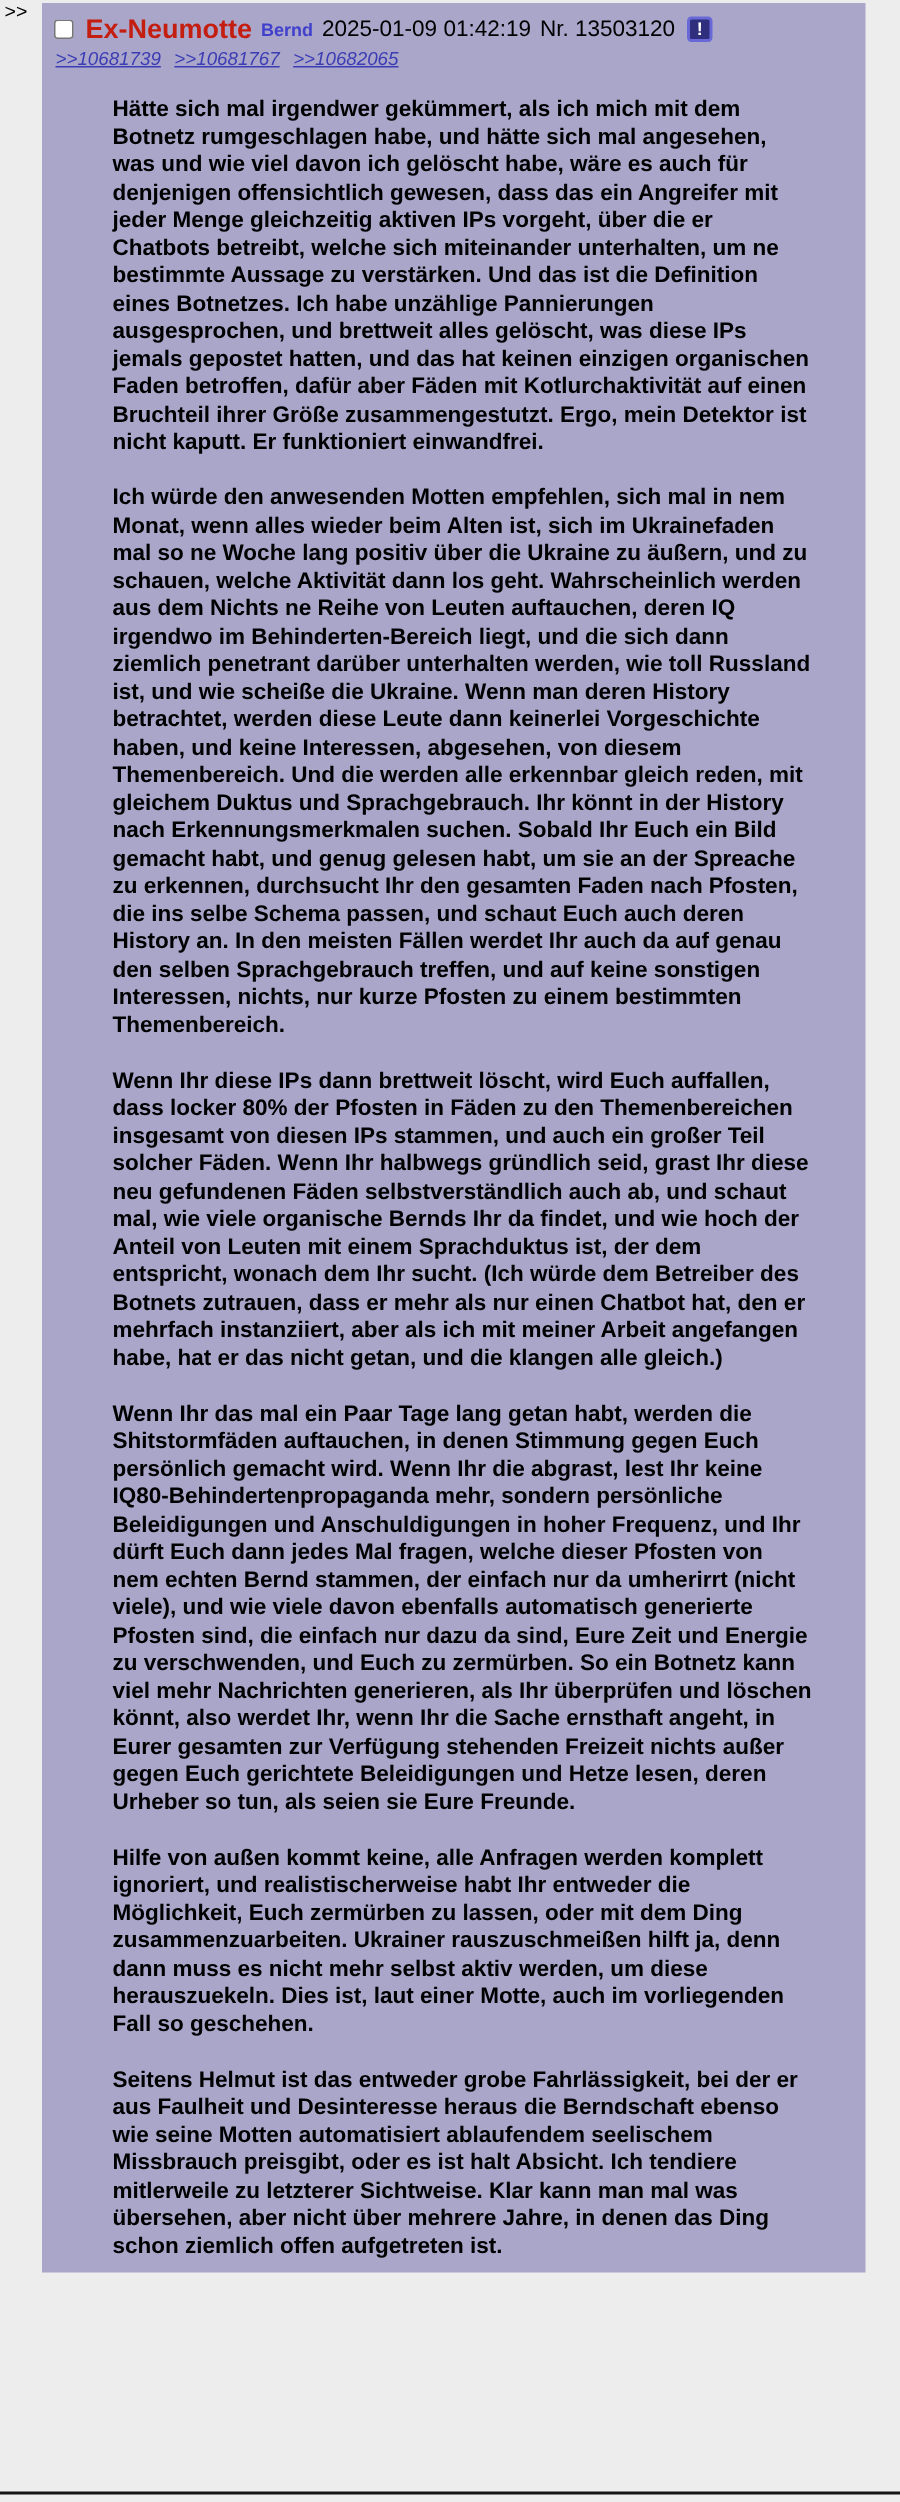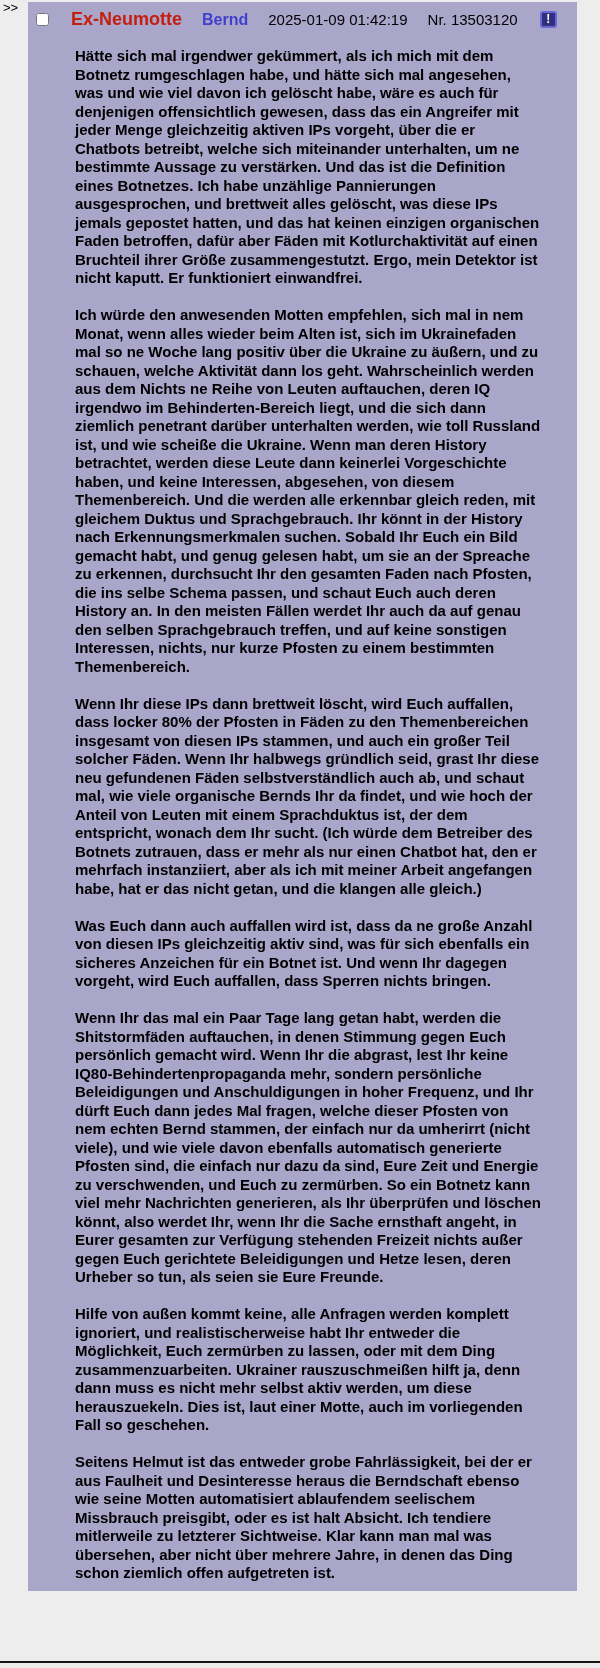--- a/index.html
+++ b/index.html
@@ -25,39 +25,39 @@
     left: 28px;
     top: 2px;
     width: 549px;
     background: #a9a6ca;
     box-sizing: border-box;
     padding: 5px 0 8px 0;
   }
   .post-header {
     display: flex;
     align-items: center;
-    gap: 20px;
+    gap: 6px;
     padding: 2px 8px 0 8px;
     white-space: nowrap;
   }
   .post-checkbox {
     width: 13px;
     height: 13px;
     margin: 0 2px 0 0;
     accent-color: #fff;
   }
   .post-subject {
     color: #c41e10;
     font-weight: bold;
     font-size: 18px;
   }
   .poster-name {
     color: #4040cd;
     font-weight: bold;
-    font-size: 16px;
+    font-size: 12px;
   }
   .post-datetime, .post-number {
     color: #000;
     font-size: 15px;
   }
   .flag-badge {
     width: 13px;
     height: 13px;
     background: #2f2f7d;
     border: 2px solid #6868d6;
@@ -115,26 +115,28 @@
 
   <div class="post-header">
     <input type="checkbox" class="post-checkbox" style="">
     <span class="post-subject">Ex-Neumotte</span>
     <span class="poster-name">Bernd</span>
     <span class="post-datetime">2025-01-09 01:42:19</span>
     <span class="post-number">Nr. 13503120</span>
     <span class="flag-badge">!</span>
   </div>
 
+  <div class="backlinks">
+    <a>&gt;&gt;10681739</a><a>&gt;&gt;10681767</a><a>&gt;&gt;10682065</a>
+  </div>
 
   <blockquote class="post-message">
     <p>Hätte sich mal irgendwer gekümmert, als ich mich mit dem Botnetz rumgeschlagen habe, und hätte sich mal angesehen, was und wie viel davon ich gelöscht habe, wäre es auch für denjenigen offensichtlich gewesen, dass das ein Angreifer mit jeder Menge gleichzeitig aktiven IPs vorgeht, über die er Chatbots betreibt, welche sich miteinander unterhalten, um ne bestimmte Aussage zu verstärken. Und das ist die Definition eines Botnetzes. Ich habe unzählige Pannierungen ausgesprochen, und brettweit alles gelöscht, was diese IPs jemals gepostet hatten, und das hat keinen einzigen organischen Faden betroffen, dafür aber Fäden mit Kotlurchaktivität auf einen Bruchteil ihrer Größe zusammengestutzt. Ergo, mein Detektor ist nicht kaputt. Er funktioniert einwandfrei.</p>
     <p>Ich würde den anwesenden Motten empfehlen, sich mal in nem Monat, wenn alles wieder beim Alten ist, sich im Ukrainefaden mal so ne Woche lang positiv über die Ukraine zu äußern, und zu schauen, welche Aktivität dann los geht. Wahrscheinlich werden aus dem Nichts ne Reihe von Leuten auftauchen, deren IQ irgendwo im Behinderten-Bereich liegt, und die sich dann ziemlich penetrant darüber unterhalten werden, wie toll Russland ist, und wie scheiße die Ukraine. Wenn man deren History betrachtet, werden diese Leute dann keinerlei Vorgeschichte haben, und keine Interessen, abgesehen, von diesem Themenbereich. Und die werden alle erkennbar gleich reden, mit gleichem Duktus und Sprachgebrauch. Ihr könnt in der History nach Erkennungsmerkmalen suchen. Sobald Ihr Euch ein Bild gemacht habt, und genug gelesen habt, um sie an der Spreache zu erkennen, durchsucht Ihr den gesamten Faden nach Pfosten, die ins selbe Schema passen, und schaut Euch auch deren History an. In den meisten Fällen werdet Ihr auch da auf genau den selben Sprachgebrauch treffen, und auf keine sonstigen Interessen, nichts, nur kurze Pfosten zu einem bestimmten Themenbereich.</p>
     <p>Wenn Ihr diese IPs dann brettweit löscht, wird Euch auffallen, dass locker 80% der Pfosten in Fäden zu den Themenbereichen insgesamt von diesen IPs stammen, und auch ein großer Teil solcher Fäden. Wenn Ihr halbwegs gründlich seid, grast Ihr diese neu gefundenen Fäden selbstverständlich auch ab, und schaut mal, wie viele organische Bernds Ihr da findet, und wie hoch der Anteil von Leuten mit einem Sprachduktus ist, der dem entspricht, wonach dem Ihr sucht. (Ich würde dem Betreiber des Botnets zutrauen, dass er mehr als nur einen Chatbot hat, den er mehrfach instanziiert, aber als ich mit meiner Arbeit angefangen habe, hat er das nicht getan, und die klangen alle gleich.)</p>
-    <p>Was Euch dann auch auffallen wird ist, dass da ne große Anzahl von diesen IPs gleichzeitig aktiv sind, was für sich ebenfalls ein sicheres Anzeichen für ein Botnet ist. Und wenn Ihr dagegen vorgeht, wird Euch auffallen, dass Sperren nichts bringen.</p>
     <p>Wenn Ihr das mal ein Paar Tage lang getan habt, werden die Shitstormfäden auftauchen, in denen Stimmung gegen Euch persönlich gemacht wird. Wenn Ihr die abgrast, lest Ihr keine IQ80-Behindertenpropaganda mehr, sondern persönliche Beleidigungen und Anschuldigungen in hoher Frequenz, und Ihr dürft Euch dann jedes Mal fragen, welche dieser Pfosten von nem echten Bernd stammen, der einfach nur da umherirrt (nicht viele), und wie viele davon ebenfalls automatisch generierte Pfosten sind, die einfach nur dazu da sind, Eure Zeit und Energie zu verschwenden, und Euch zu zermürben. So ein Botnetz kann viel mehr Nachrichten generieren, als Ihr überprüfen und löschen könnt, also werdet Ihr, wenn Ihr die Sache ernsthaft angeht, in Eurer gesamten zur Verfügung stehenden Freizeit nichts außer gegen Euch gerichtete Beleidigungen und Hetze lesen, deren Urheber so tun, als seien sie Eure Freunde.</p>
     <p>Hilfe von außen kommt keine, alle Anfragen werden komplett ignoriert, und realistischerweise habt Ihr entweder die Möglichkeit, Euch zermürben zu lassen, oder mit dem Ding zusammenzuarbeiten. Ukrainer rauszuschmeißen hilft ja, denn dann muss es nicht mehr selbst aktiv werden, um diese herauszuekeln. Dies ist, laut einer Motte, auch im vorliegenden Fall so geschehen.</p>
     <p>Seitens Helmut ist das entweder grobe Fahrlässigkeit, bei der er aus Faulheit und Desinteresse heraus die Berndschaft ebenso wie seine Motten automatisiert ablaufendem seelischem Missbrauch preisgibt, oder es ist halt Absicht. Ich tendiere mitlerweile zu letzterer Sichtweise. Klar kann man mal was übersehen, aber nicht über mehrere Jahre, in denen das Ding schon ziemlich offen aufgetreten ist.</p>
   </blockquote>
 
 </div>
 
 <div class="thread-divider"></div>
 
 </body></html>

